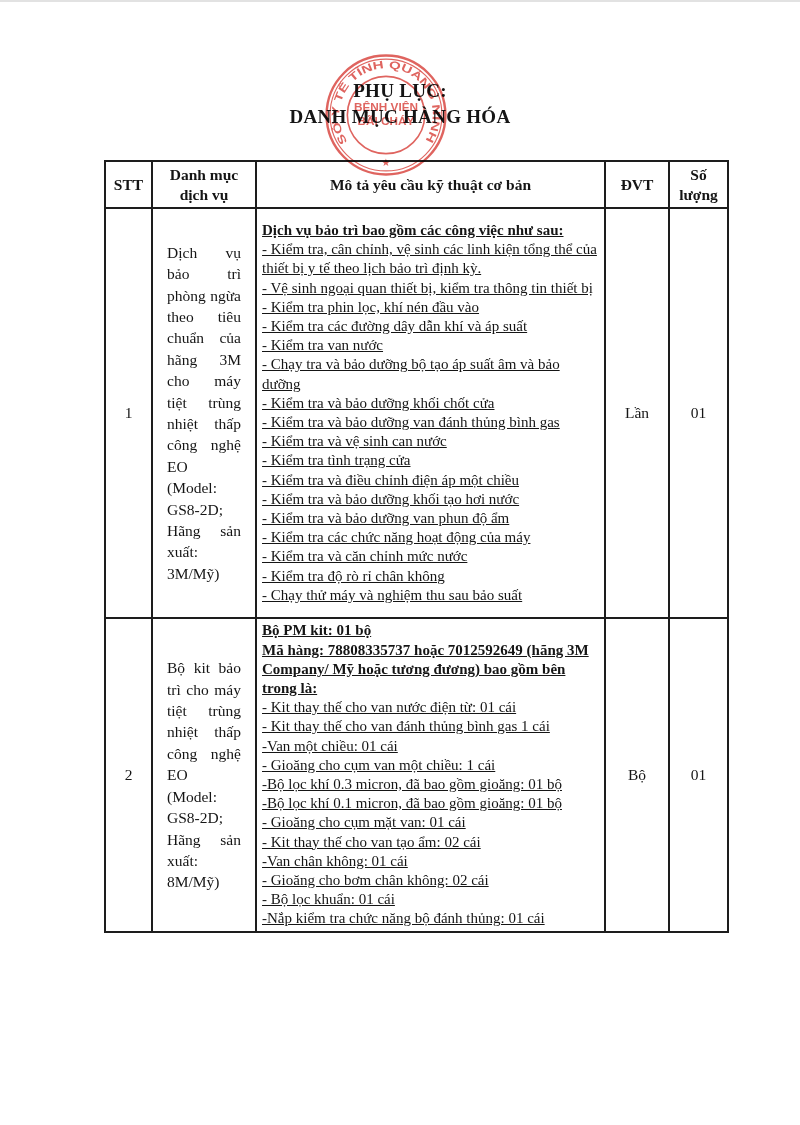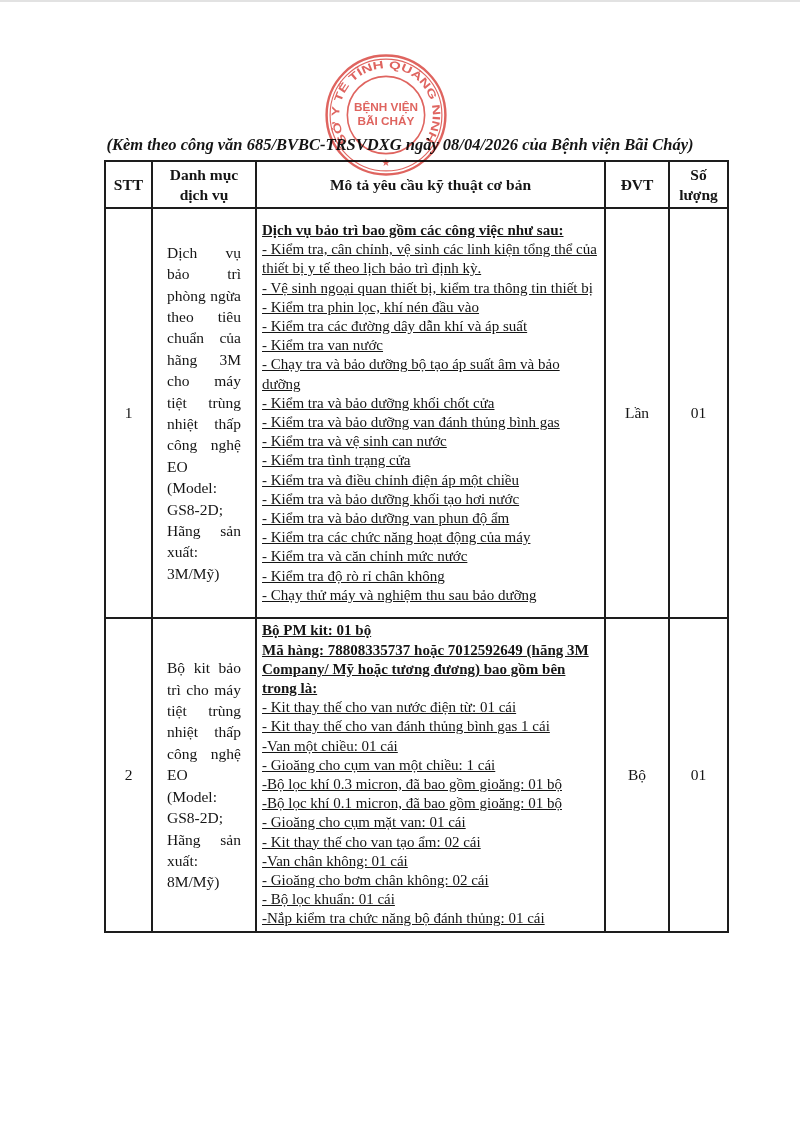--- a/index.html
+++ b/index.html
@@ -59,22 +59,25 @@
   }
   td.c-desc{padding:2px 6px 2px 5px;vertical-align:middle;text-decoration:underline;}
   .desc-bold{font-weight:bold;line-height:19.2px;}
   .desc-line{line-height:19.2px;}
 </style>
 </head>
 <body>
 
 <div class="page">
 
+  <div class="title-block">
+    <div class="title-line">PHỤ LỤC:</div>
+    <div class="title-line">DANH MỤC HÀNG HÓA</div>
+  </div>
 
-  <div class="subtitle">(Kèm theo công văn 685/BVBC-TRSVDXG ngày 08/04/2026 của Bệnh viện Bãi Cháy)</div>
 
   <svg class="stamp" viewBox="0 0 140 140" aria-hidden="true">
     <circle cx="70" cy="70" r="63" fill="none" stroke="#d8423c" stroke-width="2.6"></circle>
     <circle cx="70" cy="70" r="59.3" fill="none" stroke="#d8423c" stroke-width="1.2"></circle>
     <circle cx="70" cy="70" r="41" fill="none" stroke="#d8423c" stroke-width="1.7"></circle>
     <path id="stamp-arc" d="M 29.5,98.4 A 49.5,49.5 0 1 1 110.5,98.4" fill="none"></path>
     <text font-size="11.5" font-weight="bold" fill="#d8423c">
       <textPath href="#stamp-arc" startOffset="0" textLength="214" lengthAdjust="spacingAndGlyphs">SỞ Y TẾ  TỈNH  QUẢNG NINH</textPath>
     </text>
     <text x="70" y="66" text-anchor="middle" font-size="12.5" font-weight="bold" fill="#d8423c">BỆNH VIỆN</text>
@@ -116,21 +119,21 @@
           <div class="desc-line">- Kiểm tra và bảo dưỡng khối chốt cửa</div>
           <div class="desc-line">- Kiểm tra và bảo dưỡng van đánh thủng bình gas</div>
           <div class="desc-line">- Kiểm tra và vệ sinh can nước</div>
           <div class="desc-line">- Kiểm tra tình trạng cửa</div>
           <div class="desc-line">- Kiểm tra và điều chỉnh điện áp một chiều</div>
           <div class="desc-line">- Kiểm tra và bảo dưỡng khối tạo hơi nước</div>
           <div class="desc-line">- Kiểm tra và bảo dưỡng van phun độ ẩm</div>
           <div class="desc-line">- Kiểm tra các chức năng hoạt động của máy</div>
           <div class="desc-line">- Kiểm tra và căn chỉnh mức nước</div>
           <div class="desc-line">- Kiểm tra độ rò rỉ chân không</div>
-          <div class="desc-line">- Chạy thử máy và nghiệm thu sau bảo dưỡng</div>
+          <div class="desc-line">- Chạy thử máy và nghiệm thu sau bảo suất</div>
         </td>
         <td class="c-center">Lần</td>
         <td class="c-center">01</td>
       </tr>
       <tr class="row-2">
         <td class="c-center">2</td>
         <td class="c-cat">
           <div class="cat-text">Bộ kit bảo trì cho máy tiệt trùng nhiệt thấp công nghệ EO (Model: GS8-2D; Hãng sản xuất: 8M/Mỹ)</div>
         </td>
         <td class="c-desc">

